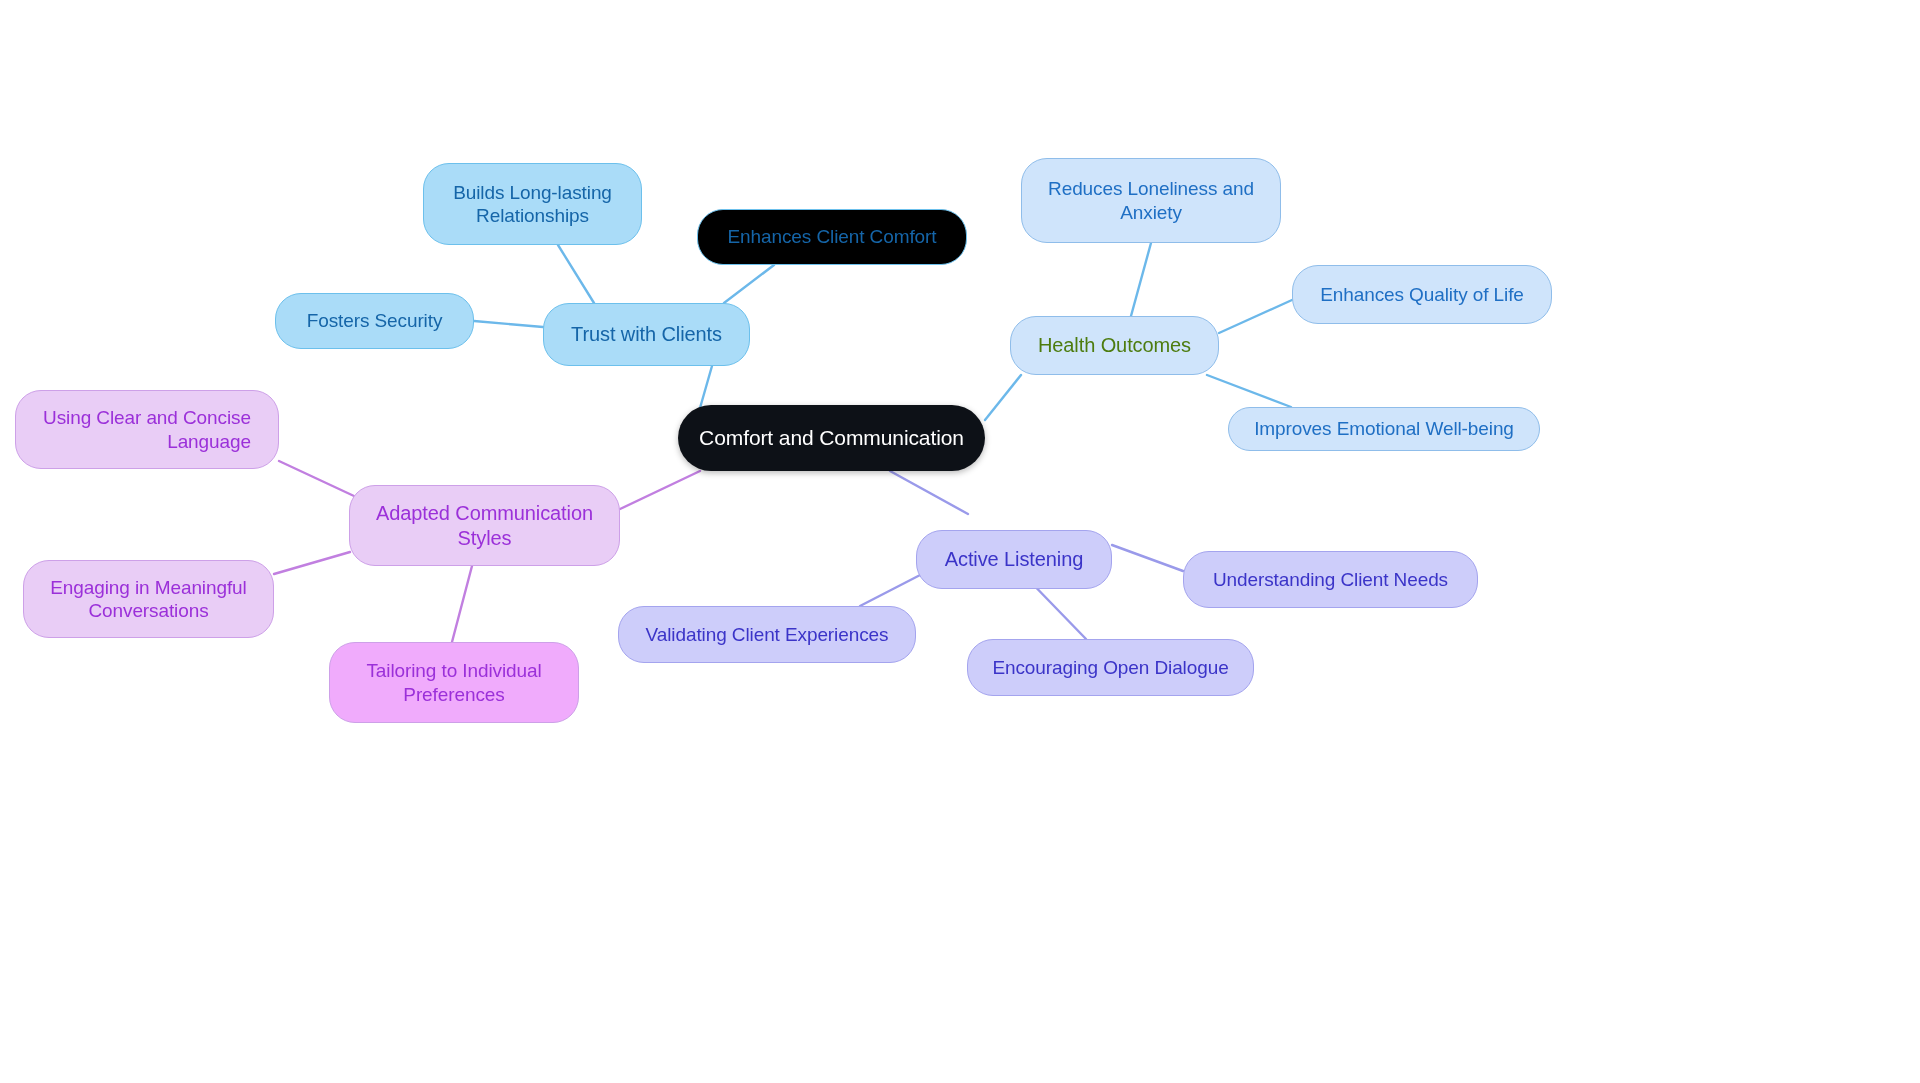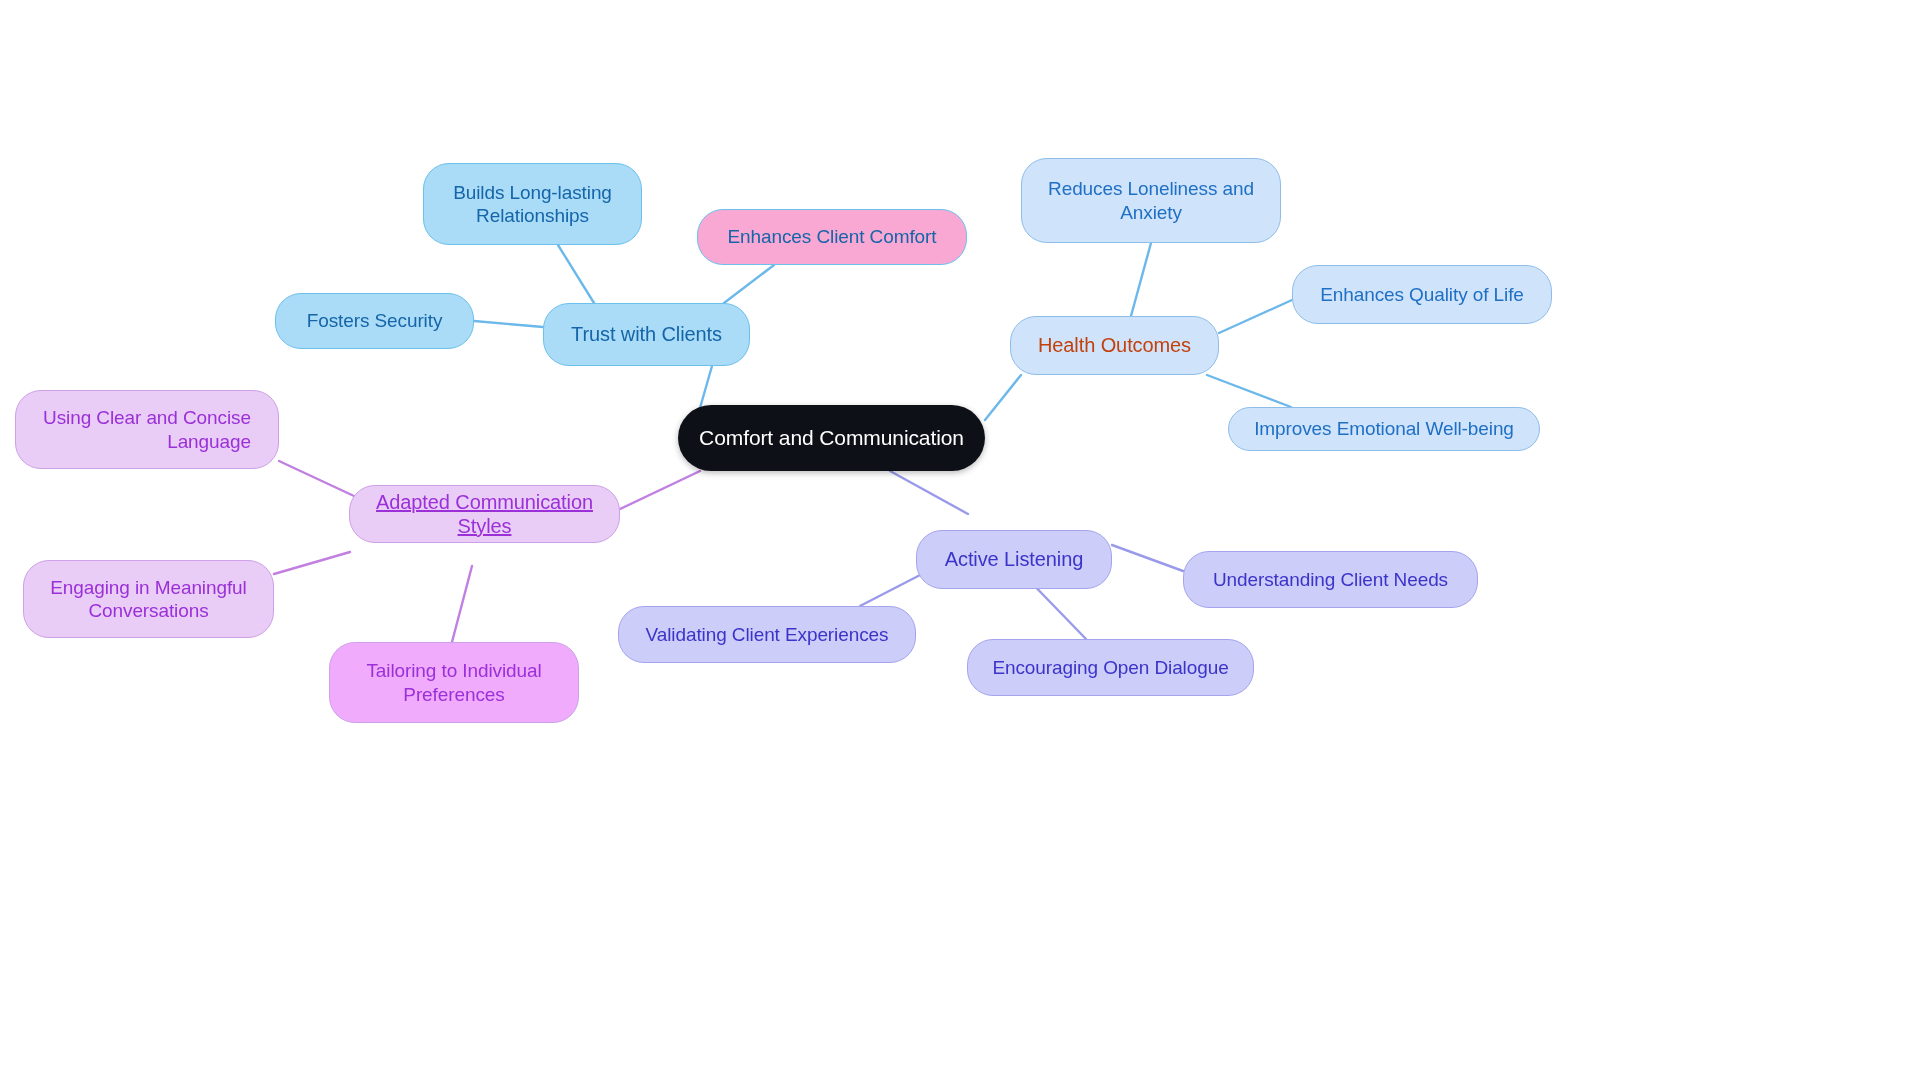--- a/index.html
+++ b/index.html
@@ -73,28 +73,28 @@
       <line x1="890" y1="471" x2="968" y2="514" stroke="#9a9aea" stroke-width="2.4" stroke-linecap="round"></line>
       <line x1="1112" y1="545" x2="1183" y2="571" stroke="#9a9aea" stroke-width="2.4" stroke-linecap="round"></line>
       <line x1="924" y1="573" x2="860" y2="606" stroke="#9a9aea" stroke-width="2.4" stroke-linecap="round"></line>
       <line x1="1022" y1="573" x2="1086" y2="639" stroke="#9a9aea" stroke-width="2.4" stroke-linecap="round"></line>
     </svg>
   <div id="node-layer">
       <div class="node node-root" style="left: 678px; top: 405px; width: 307px; height: 66px; font-size: 21px; background: rgb(13, 17, 23); border-color: rgb(13, 17, 23); color: rgb(255, 255, 255);"><span class="node-label">Comfort and Communication</span></div>
       <div class="node" style="left: 543px; top: 303px; width: 207px; height: 63px; font-size: 20px; background: rgb(170, 220, 248); border-color: rgb(108, 192, 236); color: rgb(21, 101, 168);"><span class="node-label">Trust with Clients</span></div>
       <div class="node" style="left: 423px; top: 163px; width: 219px; height: 82px; font-size: 19px; background: rgb(170, 220, 248); border-color: rgb(108, 192, 236); color: rgb(21, 101, 168);"><span class="node-label">Builds Long-lasting
 Relationships</span></div>
-      <div class="node" style="left: 697px; top: 209px; width: 270px; height: 56px; font-size: 19px; background: #f9a8d4; border-color: rgb(108, 192, 236); color: rgb(21, 101, 168);"><span class="node-label">Enhances Client Comfort</span></div>
+      <div class="node" style="left: 697px; top: 209px; width: 270px; height: 56px; font-size: 19px; background: #000000; border-color: rgb(108, 192, 236); color: rgb(21, 101, 168);"><span class="node-label">Enhances Client Comfort</span></div>
       <div class="node" style="left: 275px; top: 293px; width: 199px; height: 56px; font-size: 19px; background: rgb(170, 220, 248); border-color: rgb(108, 192, 236); color: rgb(21, 101, 168);"><span class="node-label">Fosters Security</span></div>
-      <div class="node" style="left: 1010px; top: 316px; width: 209px; height: 59px; font-size: 20px; background: rgb(207, 228, 251); border-color: rgb(143, 189, 234); color: #c2410c;"><span class="node-label">Health Outcomes</span></div>
+      <div class="node" style="left: 1010px; top: 316px; width: 209px; height: 59px; font-size: 20px; background: rgb(207, 228, 251); border-color: rgb(143, 189, 234); color: #4d7c0f;"><span class="node-label">Health Outcomes</span></div>
       <div class="node" style="left: 1021px; top: 158px; width: 260px; height: 85px; font-size: 19px; background: rgb(207, 228, 251); border-color: rgb(143, 189, 234); color: rgb(31, 111, 196);"><span class="node-label">Reduces Loneliness and
 Anxiety</span></div>
       <div class="node" style="left: 1292px; top: 265px; width: 260px; height: 59px; font-size: 19px; background: rgb(207, 228, 251); border-color: rgb(143, 189, 234); color: rgb(31, 111, 196);"><span class="node-label">Enhances Quality of Life</span></div>
       <div class="node" style="left: 1228px; top: 407px; width: 312px; height: 44px; font-size: 19px; background: rgb(207, 228, 251); border-color: rgb(143, 189, 234); color: rgb(31, 111, 196);"><span class="node-label">Improves Emotional Well-being</span></div>
-      <div class="node" style="left: 349px; top: 485px; width: 271px; height: 58px; font-size: 20px; background: rgb(233, 205, 246); border-color: rgb(205, 160, 232); color: rgb(155, 48, 217); text-decoration: underline;"><span class="node-label">Adapted Communication
+      <div class="node" style="left: 349px; top: 485px; width: 271px; height: 81px; font-size: 20px; background: rgb(233, 205, 246); border-color: rgb(205, 160, 232); color: rgb(155, 48, 217);"><span class="node-label">Adapted Communication
 Styles</span></div>
       <div class="node" style="left: 15px; top: 390px; width: 264px; height: 79px; font-size: 19px; background: rgb(233, 205, 246); border-color: rgb(205, 160, 232); color: rgb(155, 48, 217); text-align: right;"><span class="node-label">Using Clear and Concise
 Language</span></div>
       <div class="node" style="left: 23px; top: 560px; width: 251px; height: 78px; font-size: 19px; background: rgb(233, 205, 246); border-color: rgb(205, 160, 232); color: rgb(155, 48, 217);"><span class="node-label">Engaging in Meaningful
 Conversations</span></div>
       <div class="node" style="left: 329px; top: 642px; width: 250px; height: 81px; font-size: 19px; background: #f0abfc; border-color: rgb(205, 160, 232); color: rgb(155, 48, 217);"><span class="node-label">Tailoring to Individual
 Preferences</span></div>
       <div class="node" style="left: 916px; top: 530px; width: 196px; height: 59px; font-size: 20px; background: rgb(205, 205, 250); border-color: rgb(164, 164, 238); color: rgb(59, 52, 200);"><span class="node-label">Active Listening</span></div>
       <div class="node" style="left: 1183px; top: 551px; width: 295px; height: 57px; font-size: 19px; background: rgb(205, 205, 250); border-color: rgb(164, 164, 238); color: rgb(59, 52, 200); align-items: center;"><span class="node-label">Understanding Client Needs</span></div>
       <div class="node" style="left: 618px; top: 606px; width: 298px; height: 57px; font-size: 19px; background: rgb(205, 205, 250); border-color: rgb(164, 164, 238); color: rgb(59, 52, 200);"><span class="node-label">Validating Client Experiences</span></div>

